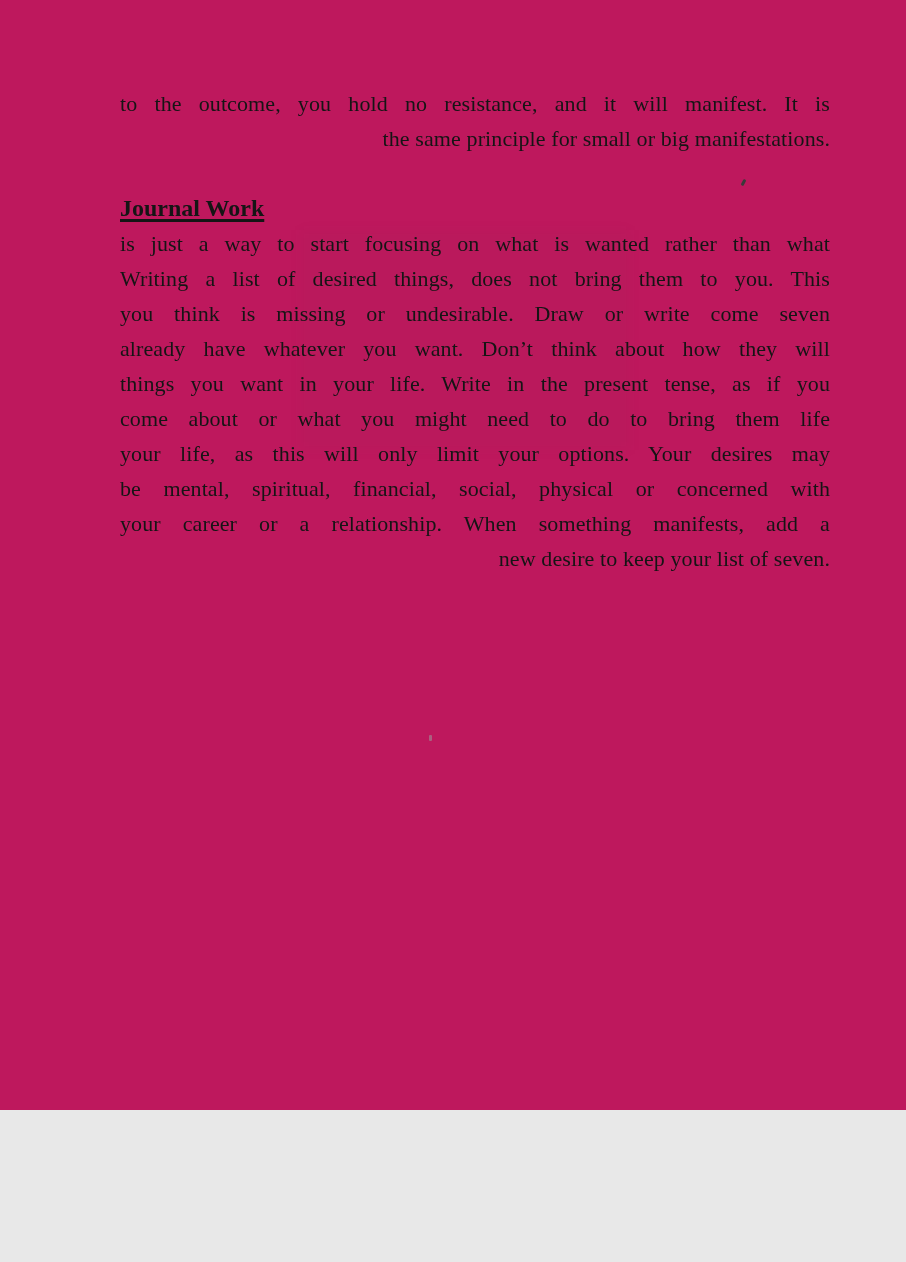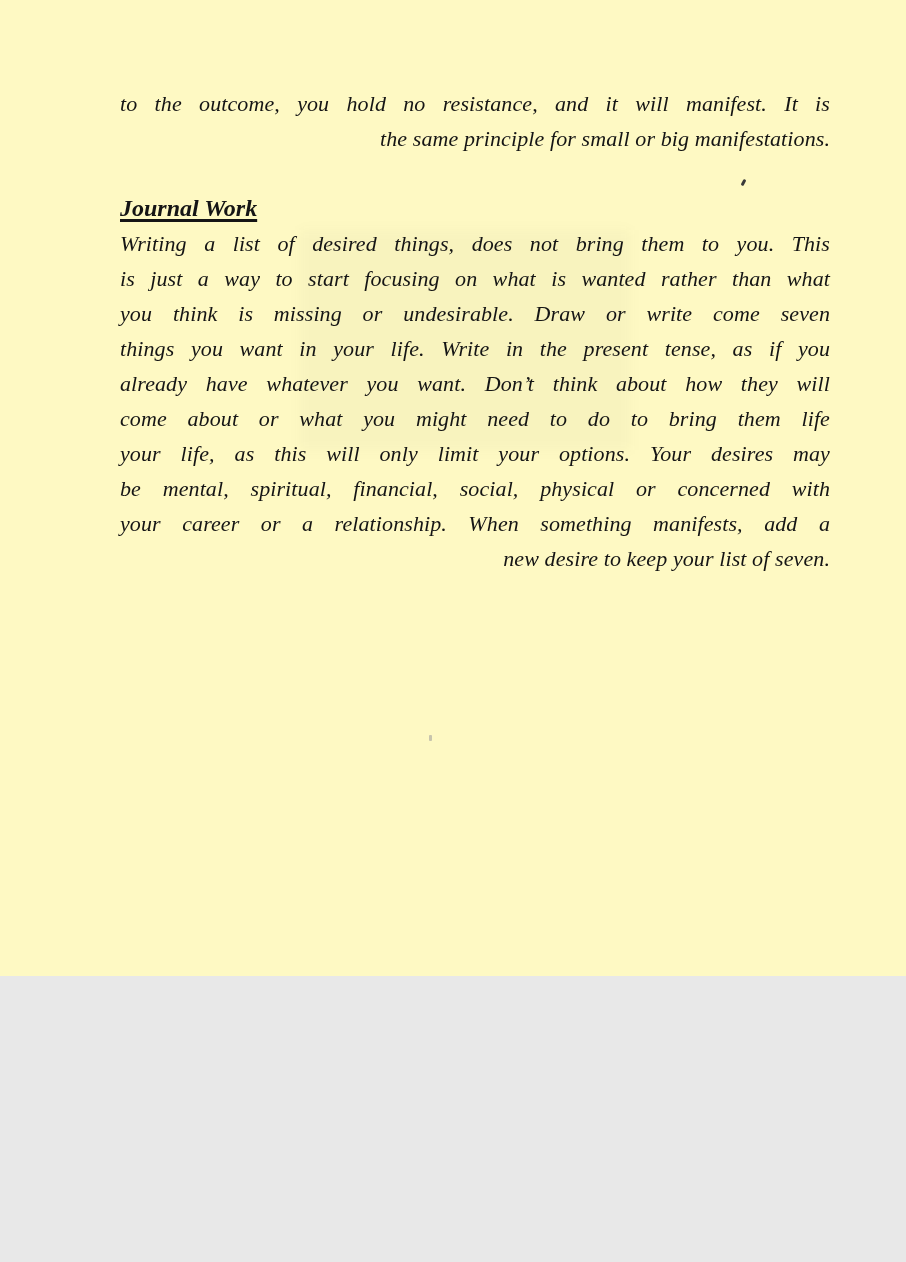--- a/index.html
+++ b/index.html
@@ -3,26 +3,25 @@
 <meta charset="utf-8">
 <style>
   html, body {
     margin: 0;
     padding: 0;
     background: #e8e8e8;
   }
   .page {
     position: relative;
     width: 906px;
-    height: 976px;
-    background: #fef9c3;
+    height: 1110px;
+    background: #be185d;
     overflow: hidden;
     font-family: "Liberation Serif", "DejaVu Serif", serif;
     color: #151515;
-    font-style: italic;
   }
   
   .scan-shade {
     position: absolute;
     left: 300px;
     top: 230px;
     width: 330px;
     height: 220px;
     background: rgba(60, 60, 60, 0.03);
     filter: blur(6px);
@@ -100,25 +99,25 @@
     <div class="paragraph">
       <div class="line">to the outcome, you hold no resistance, and it will manifest. It is</div>
       <div class="line last">the same principle for small or big manifestations.</div>
     </div>
 
     <div class="heading">
       <span>Journal Work</span>
     </div>
 
     <div class="paragraph">
+      <div class="line">is just a way to start focusing on what is wanted rather than what</div>
       <div class="line">Writing a list of desired things, does not bring them to you. This</div>
-      <div class="line">is just a way to start focusing on what is wanted rather than what</div>
       <div class="line">you think is missing or undesirable. Draw or write come seven</div>
+      <div class="line">already have whatever you want. Don’t think about how they will</div>
       <div class="line">things you want in your life. Write in the present tense, as if you</div>
-      <div class="line">already have whatever you want. Don’t think about how they will</div>
       <div class="line">come about or what you might need to do to bring them life</div>
       <div class="line">your life, as this will only limit your options. Your desires may</div>
       <div class="line">be mental, spiritual, financial, social, physical or concerned with</div>
       <div class="line">your career or a relationship. When something manifests, add a</div>
       <div class="line last">new desire to keep your list of seven.</div>
     </div>
 
   </div>
 
   <div class="speck-1"></div>

